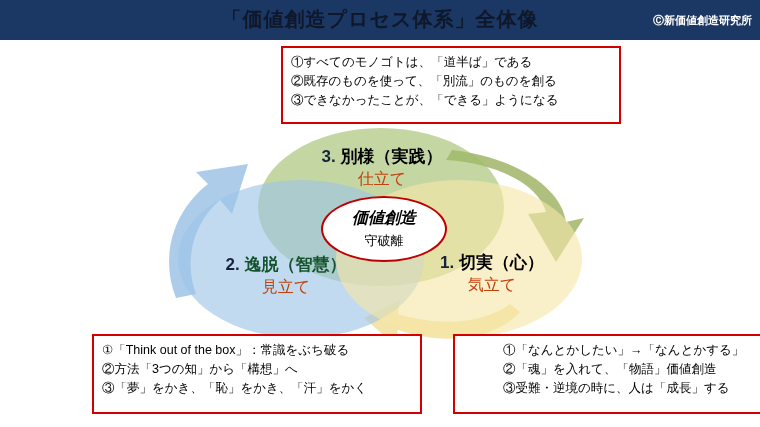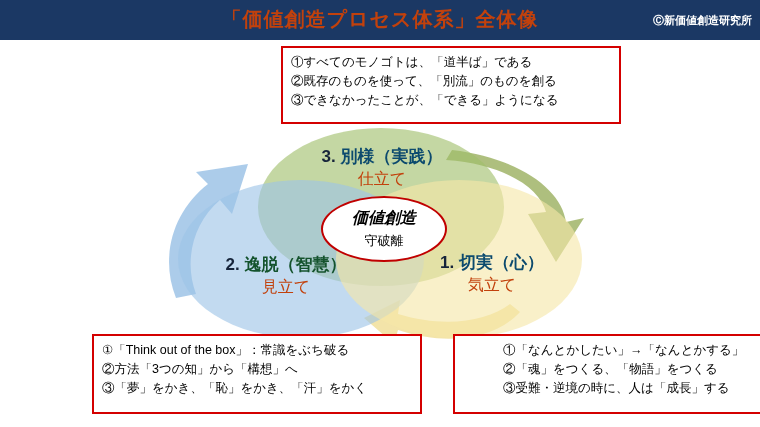--- a/index.html
+++ b/index.html
@@ -26,21 +26,21 @@
     width: 760px;
     height: 40px;
     background: #1b3864;
   }
   .header-title {
     position: absolute;
     left: 0;
     top: 6px;
     width: 760px;
     text-align: center;
-    color: #c2410c;
+    color: #0f172a;
     font-size: 20px;
     font-weight: bold;
     letter-spacing: 1px;
   }
   .header-credit {
     position: absolute;
     right: 8px;
     top: 13px;
     color: #ffffff;
     font-size: 11px;
@@ -153,21 +153,21 @@
     font-size: 17px;
     font-weight: bold;
     line-height: 22px;
   }
   .node-label .sub {
     font-size: 16px;
     color: #c2410c;
     line-height: 22px;
   }
   .num { color: #16243a; }
-  .red { color: #0c4a6e; }
+  .red { color: #000000; }
   .blue { color: #14532d; }
 
   #label-top { left: 272px; top: 146px; width: 220px; }
   #label-left { left: 176px; top: 254px; width: 220px; }
   #label-right { left: 392px; top: 252px; width: 200px; }
 
   
   .arrow-svg {
     position: absolute;
     left: 0;
@@ -235,17 +235,17 @@
   </div>
 
   <div class="note" id="note-left">
     <div class="line">①「Think out of the box」：常識をぶち破る</div>
     <div class="line">②方法「3つの知」から「構想」へ</div>
     <div class="line">③「夢」をかき、「恥」をかき、「汗」をかく</div>
   </div>
 
   <div class="note" id="note-right">
     <div class="line">①「なんとかしたい」→「なんとかする」</div>
-    <div class="line">②「魂」をつくる、「物語」をつくる</div>
+    <div class="line">②「魂」を入れて、「物語」価値創造</div>
     <div class="line">③受難・逆境の時に、人は「成長」する</div>
   </div>
 
 </div>
 
 </body></html>

